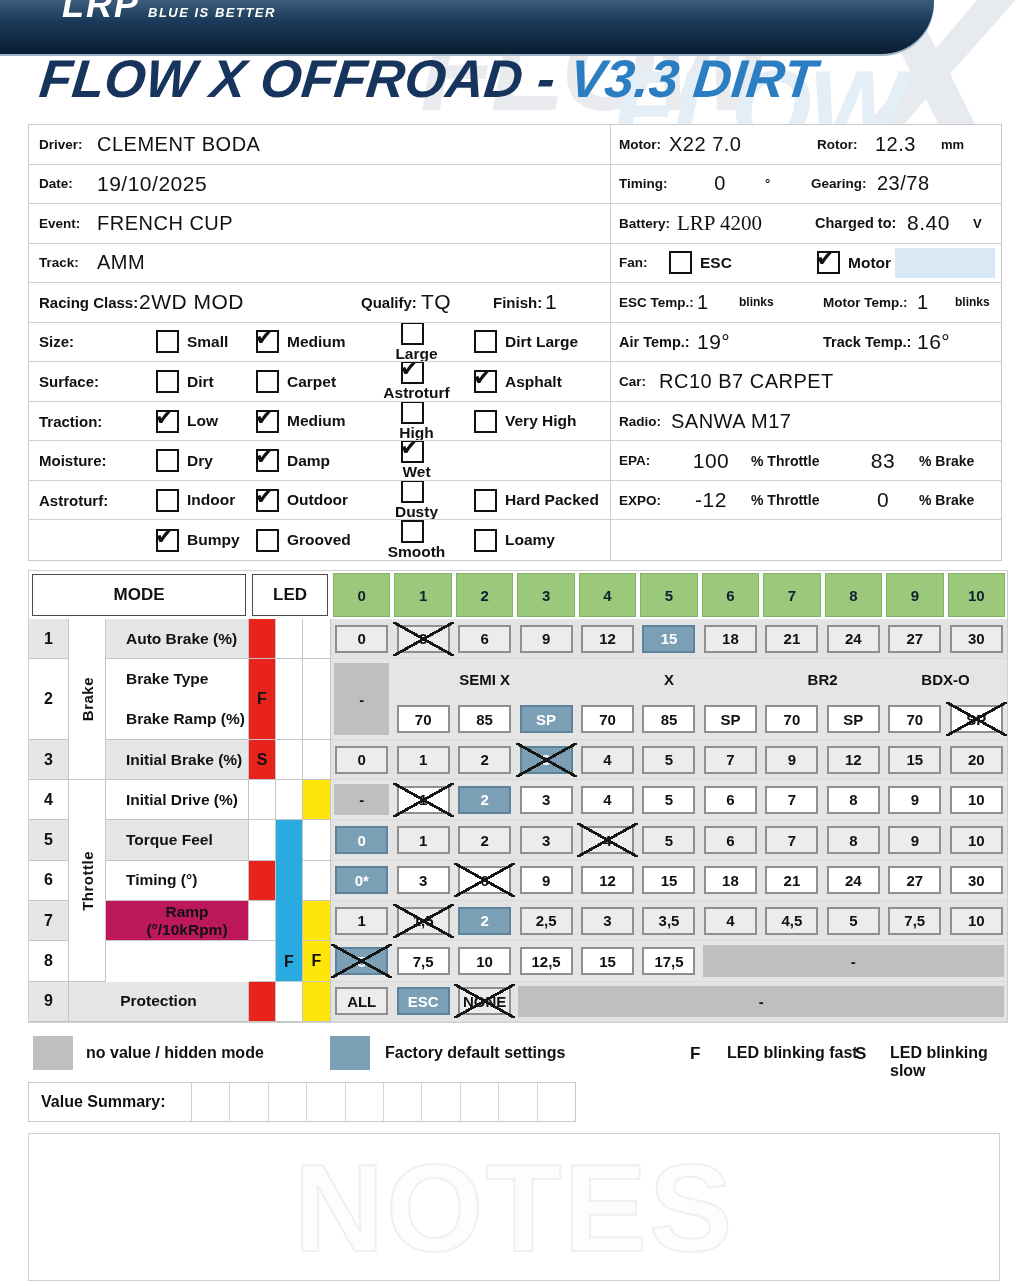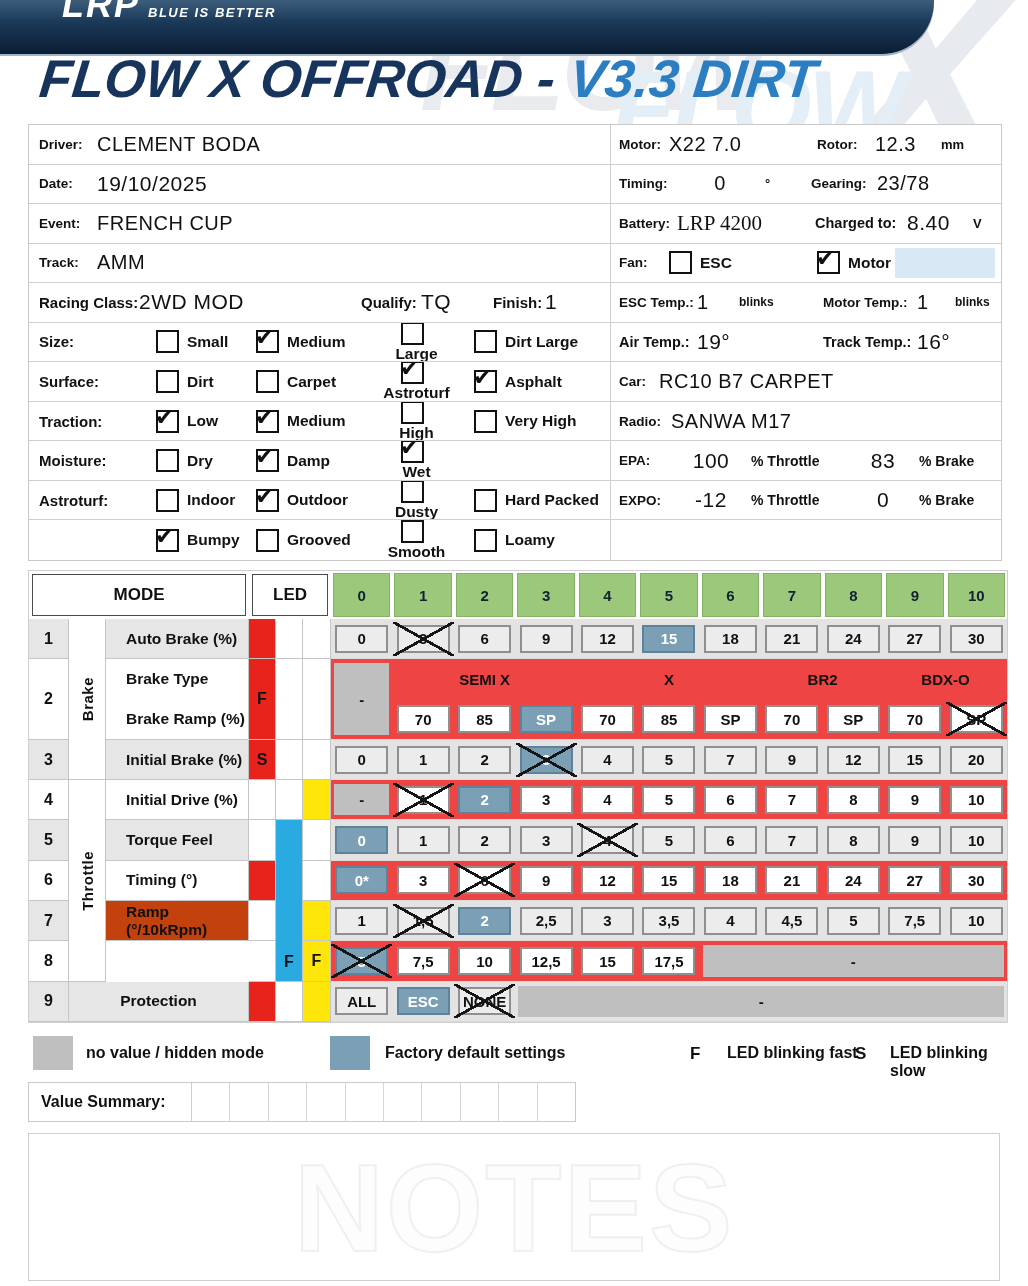--- a/index.html
+++ b/index.html
@@ -46,26 +46,26 @@
     font-size:17px;font-weight:700;}
   .ghead{background:#9bc87a;border:1px solid #84b264;margin:2px 2px;display:flex;align-items:center;justify-content:center;
     font-size:15px;font-weight:700;color:#123;}
   .numc,.grpc,.lblc,.ledc{border-right:1px solid #c5c5c5;border-bottom:1px solid #c5c5c5;display:flex;align-items:center;}
   .numc{justify-content:center;font-size:16px;font-weight:700;}
   .grpc{justify-content:center;background:#fff;}
   .vtext{writing-mode:vertical-rl;transform:rotate(180deg);font-size:15px;font-weight:700;letter-spacing:.5px;}
   .lblc{padding-left:20px;font-size:15.5px;font-weight:700;}
   .lblc.center{justify-content:center;padding-left:0;}
   .lblc.two{flex-direction:column;align-items:flex-start;justify-content:space-around;}
-  .bg-g{background:#e6e6e6;} .bg-w{background:#fff;} .bg-dg{background:#c2410c;}
+  .bg-g{background:#e6e6e6;} .bg-w{background:#fff;} .bg-dg{background:#be185d;text-align:center;}
   .ledc{justify-content:center;font-size:16px;font-weight:700;position:relative;}
   .ledc.red{background:#e8231c;} .ledc.cyan{background:#29abe2;border-bottom:none;} .ledc.yellow{background:#ffe60a;}
   .ledc .bot{position:absolute;bottom:10px;}
   .vc{border-bottom:1px solid #dadada;display:flex;align-items:center;justify-content:center;position:relative;}
-  .vs-g{background:#e3e3e3;} .vs-w{background:#ef4444;}
+  .vs-g{background:#e3e3e3;} .vs-w{background:#e5e5e5;}
   .vc.noline{border-bottom:none;}
   .box{min-width:53px;height:28px;padding:0 3px;box-sizing:border-box;border:2px solid #8f8f8f;background:#fff;
     display:flex;align-items:center;justify-content:center;font-size:15px;font-weight:700;position:relative;}
   .vs-g .box{background:#ececec;}
   .box.sel{background:#7ba0b5;border-color:#5d8299;color:#fff;}
   .crossed::after{content:"";position:absolute;left:-6px;right:-6px;top:-5px;bottom:-5px;
     background:
       linear-gradient(to top right,transparent calc(50% - 1.4px),#151515 calc(50% - 1.4px),#151515 calc(50% + 1.4px),transparent calc(50% + 1.4px)),
       linear-gradient(to top left,transparent calc(50% - 1.4px),#151515 calc(50% - 1.4px),#151515 calc(50% + 1.4px),transparent calc(50% + 1.4px));}
   .nv{background:#bfbfbf;align-self:stretch;flex:1;margin:4px 3px;display:flex;align-items:center;justify-content:center;

